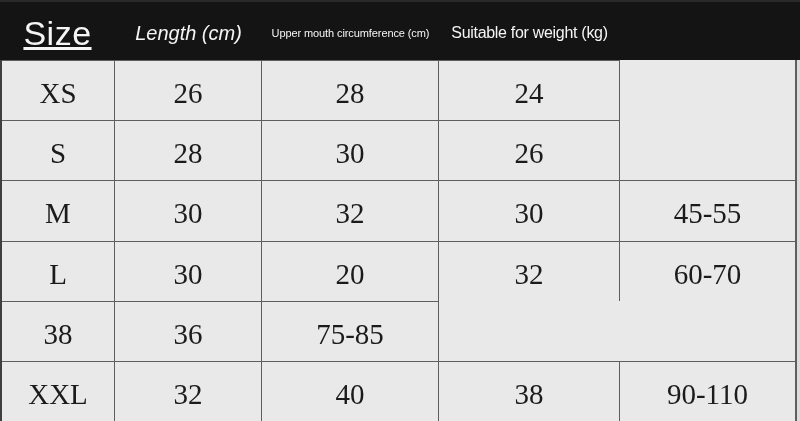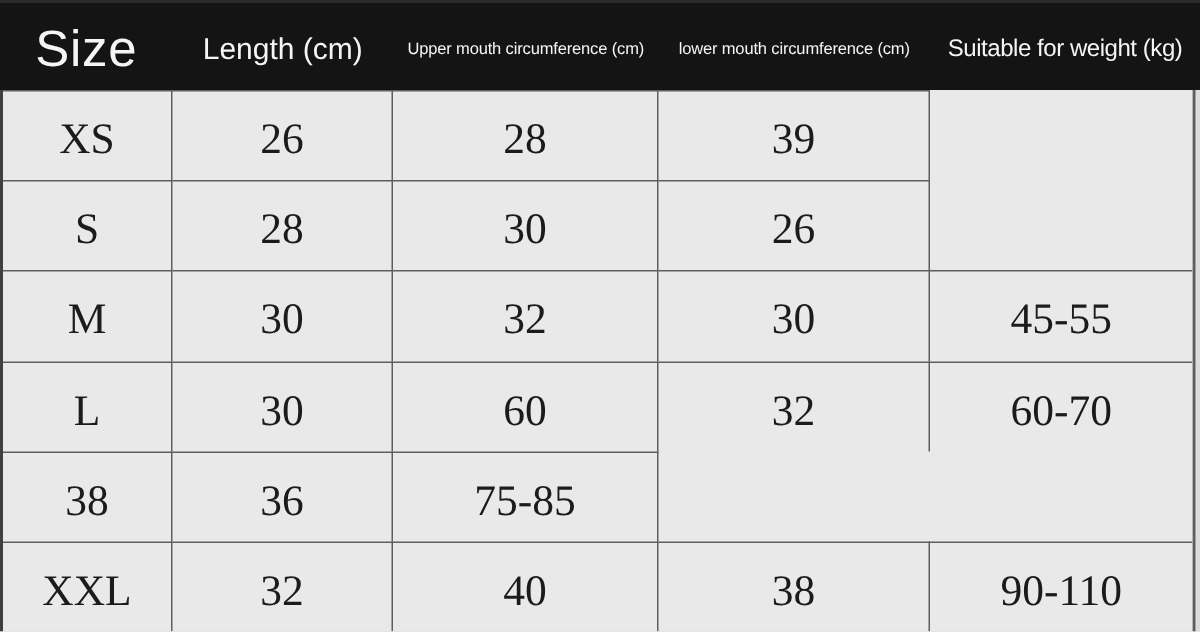--- a/index.html
+++ b/index.html
@@ -22,22 +22,22 @@
     background:var(--header-bg);
     border-top:2px solid #2a2a2a;
   }
   .hcell{
     display:flex;align-items:center;justify-content:center;
     color:var(--header-text);
     white-space:nowrap;
     padding-top:4px;
     overflow:visible;
   }
-  .h-size{font-size:34px;font-weight:500;letter-spacing:0.5px;}
-  .h-length{font-size:20px;font-weight:400;}
+  .h-size{font-size:34px;font-weight:500;letter-spacing:0.5px;text-decoration:underline;}
+  .h-length{font-size:20px;font-weight:400;font-style:italic;}
   .h-upper,.h-lower{font-size:11px;font-weight:400;letter-spacing:-0.1px;}
   .h-weight{font-size:16px;font-weight:400;letter-spacing:-0.3px;}
 
   
   .tbody{
     position:relative;
     width:797px;height:361px;
     border-left:2px solid #3f3f3f;
     border-right:2px solid var(--line);
     background:var(--cell-bg);
@@ -63,48 +63,47 @@
 </style>
 </head>
 <body>
 
 <div class="stage">
 
   <div class="thead">
     <div class="hcell h-size">Size</div>
     <div class="hcell h-length">Length (cm)</div>
     <div class="hcell h-upper">Upper mouth circumference (cm)</div>
-    <div class="hcell h-lower">lower mouth circumference (cm)</div>
     <div class="hcell h-weight">Suitable for weight (kg)</div>
   </div>
 
   <div class="tbody">
       <div class="trow">
         <div class="cell">XS</div>
         <div class="cell">26</div>
         <div class="cell">28</div>
-        <div class="cell">39</div>
+        <div class="cell">24</div>
       </div>
       <div class="trow">
         <div class="cell">S</div>
         <div class="cell">28</div>
         <div class="cell">30</div>
         <div class="cell">26</div>
       </div>
       <div class="trow">
         <div class="cell">M</div>
         <div class="cell">30</div>
         <div class="cell">32</div>
         <div class="cell">30</div>
         <div class="cell">45-55</div>
       </div>
       <div class="trow">
         <div class="cell">L</div>
         <div class="cell">30</div>
-        <div class="cell">60</div>
+        <div class="cell">20</div>
         <div class="cell">32</div>
         <div class="cell">60-70</div>
       </div>
       <div class="trow">
         <div class="cell">38</div>
         <div class="cell">36</div>
         <div class="cell">75-85</div>
       </div>
       <div class="trow">
         <div class="cell">XXL</div>

